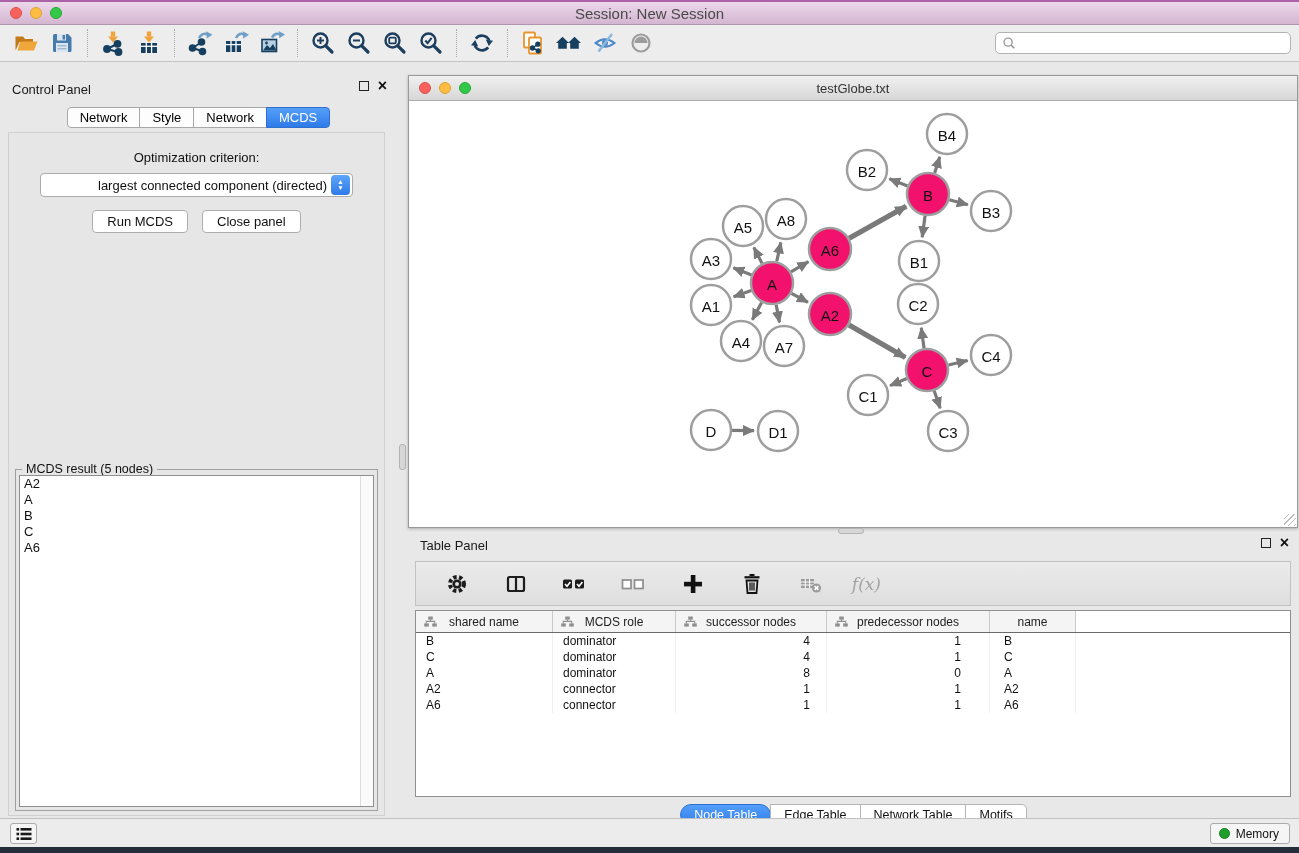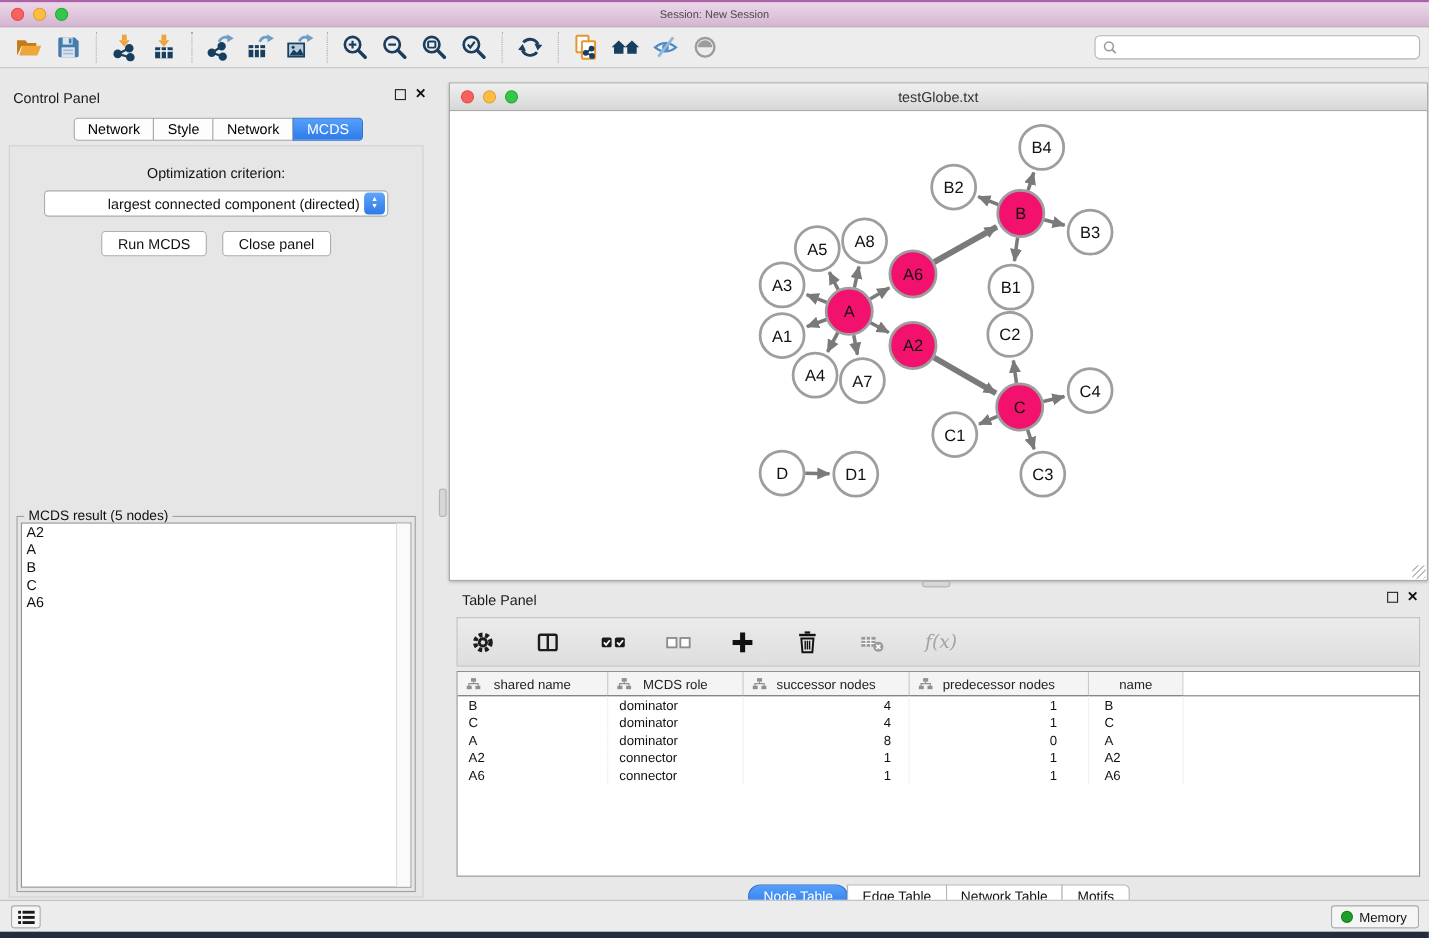--- a/index.html
+++ b/index.html
@@ -8,21 +8,21 @@
 
   
   .titlebar { position:absolute; left:0; top:0; width:1299px; height:25px;
     background:linear-gradient(#ecd8ea,#d4b5d1); border-top:2px solid #ab62a6; border-bottom:1px solid #b194ad;
     display:flex; align-items:center; }
   .lights { display:flex; gap:8px; padding-left:10px; }
   .light { width:12px; height:12px; border-radius:50%; }
   .light.red { background:#f9615c; border:1px solid #dd4f48; }
   .light.yellow { background:#fdbd41; border:1px solid #dfa133; }
   .light.green { background:#34c84b; border:1px solid #25a835; }
-  .titlebar .title { position:absolute; left:0; right:0; text-align:center; font-size:10px; color:#4a4a4a; }
+  .titlebar .title { position:absolute; left:0; right:0; text-align:center; font-size:15px; color:#4a4a4a; }
 
   
   .toolbar { position:absolute; left:0; top:25px; width:1299px; height:37px; background:#ededed;
     border-bottom:1px solid #c4c4c4; display:flex; align-items:center; padding-left:8px; }
   .tool { width:36px; height:32px; display:flex; align-items:center; justify-content:center; }
   .sep { width:1px; height:28px; border-left:1px dotted #aaa; margin:0 7px; }
   .searchbox { margin-left:auto; margin-right:8px; width:296px; height:22px; background:#fff;
     border:1px solid #b3b3b3; border-radius:5px; display:flex; align-items:center; padding:0 6px; }
   .searchbox input { border:none; outline:none; flex:1; font-size:12px; margin-left:4px; font-family:"Liberation Sans",sans-serif; }
 
@@ -79,21 +79,21 @@
   .grip { position:absolute; right:1px; bottom:1px; width:12px; height:12px;
     background:repeating-linear-gradient(135deg, transparent 0 3px, #bbb 3px 4px); }
 
   
   .table-panel { position:absolute; left:408px; top:457px; width:891px; height:299px; }
   .tp-header { height:28px; position:relative; }
   .tp-title { position:absolute; left:12px; top:7px; font-size:13px; color:#1a1a1a; }
   .tp-toolbar { position:absolute; left:7px; right:8px; top:30px; height:45px;
     background:linear-gradient(#ebebeb,#dedede); border:1px solid #c2c2c2;
     display:flex; align-items:center; padding-left:12px; gap:19px; }
-  .tp-tool { width:40px; height:24px; display:flex; align-items:center; justify-content:flex-start; }
+  .tp-tool { width:40px; height:24px; display:flex; align-items:center; justify-content:flex-end; }
   .fx { font-family:"DejaVu Serif", serif; font-style:italic; font-size:17px; color:#a3a3a3; }
   .ntable { position:absolute; left:7px; right:8px; top:79px; height:187px; background:#fff;
     border:1px solid #8f8f8f; overflow:hidden; }
   .thead, .tr { display:grid; grid-template-columns:137px 123px 151px 163px 86px 1fr; }
   .thead { height:22px; border-bottom:1.5px solid #6b6b6b; background:#f4f4f4; }
   .th { position:relative; display:flex; align-items:center; justify-content:center;
     font-size:12px; color:#222; border-right:1px solid #c9c9c9; }
   .th.filler { border-right:none; background:#fff; }
   .th .tree-ico { position:absolute; left:8px; top:5px; }
   .tr { height:16px; }

